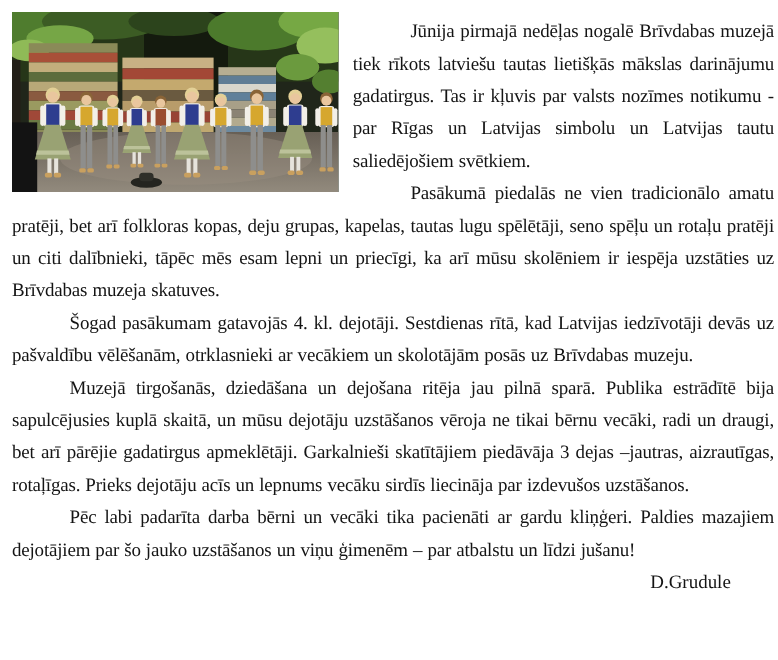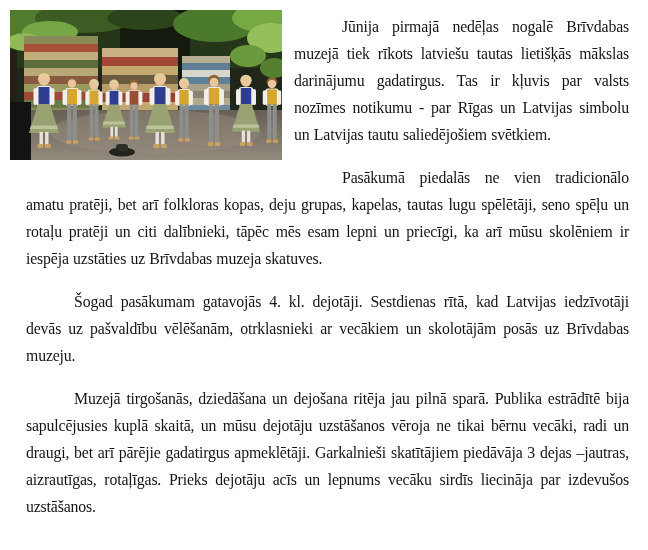--- a/index.html
+++ b/index.html
@@ -19,21 +19,21 @@
   }
   .photo {
     float: left;
     width: 272px;
     height: 150px;
     margin: 2px 12px 9px 0;
     background: #20261a;
   }
   .photo svg { display: block; width: 272px; height: 150px; }
   p.para {
-    margin: 16px;
+    margin: 0;
     font-size: 15.8px;
     line-height: 27px;
     text-align: justify;
     text-indent: 48px;
     letter-spacing: -0.15px;
     word-spacing: 0.5px;
   }
   p.first { margin-top: 5px; }
   p.signature {
     margin: 0;
@@ -256,14 +256,16 @@
             <circle cx="0" cy="-69" r="4.7" fill="#e9c69e"></circle>
           </g>
         </g>
     </svg>
   </div>
 
   <p class="para first">Jūnija pirmajā nedēļas nogalē Brīvdabas muzejā tiek rīkots latviešu tautas lietišķās mākslas darinājumu gadatirgus. Tas ir kļuvis par valsts nozīmes notikumu - par Rīgas un Latvijas simbolu un Latvijas tautu saliedējošiem svētkiem.</p>
   <p class="para">Pasākumā piedalās ne vien tradicionālo amatu pratēji, bet arī folkloras kopas, deju grupas, kapelas, tautas lugu spēlētāji, seno spēļu un rotaļu pratēji un citi dalībnieki, tāpēc mēs esam lepni un priecīgi, ka arī mūsu skolēniem ir iespēja uzstāties uz Brīvdabas muzeja skatuves.</p>
   <p class="para">Šogad pasākumam gatavojās 4. kl. dejotāji. Sestdienas rītā, kad Latvijas iedzīvotāji devās uz pašvaldību vēlēšanām, otrklasnieki ar vecākiem un skolotājām posās uz Brīvdabas muzeju.</p>
   <p class="para">Muzejā tirgošanās, dziedāšana un dejošana ritēja jau pilnā sparā. Publika estrādītē bija sapulcējusies kuplā skaitā, un mūsu dejotāju uzstāšanos vēroja ne tikai bērnu vecāki, radi un draugi, bet arī pārējie gadatirgus apmeklētāji. Garkalnieši skatītājiem piedāvāja 3 dejas –jautras, aizrautīgas, rotaļīgas. Prieks dejotāju acīs un lepnums vecāku sirdīs liecināja par izdevušos uzstāšanos.</p>
+  <p class="para">Pēc labi padarīta darba bērni un vecāki tika pacienāti ar gardu kliņģeri. Paldies mazajiem dejotājiem par šo jauko uzstāšanos un viņu ģimenēm – par atbalstu un līdzi jušanu!</p>
+  <p class="signature">D.Grudule</p>
 
 </div>
 
 </body></html>

